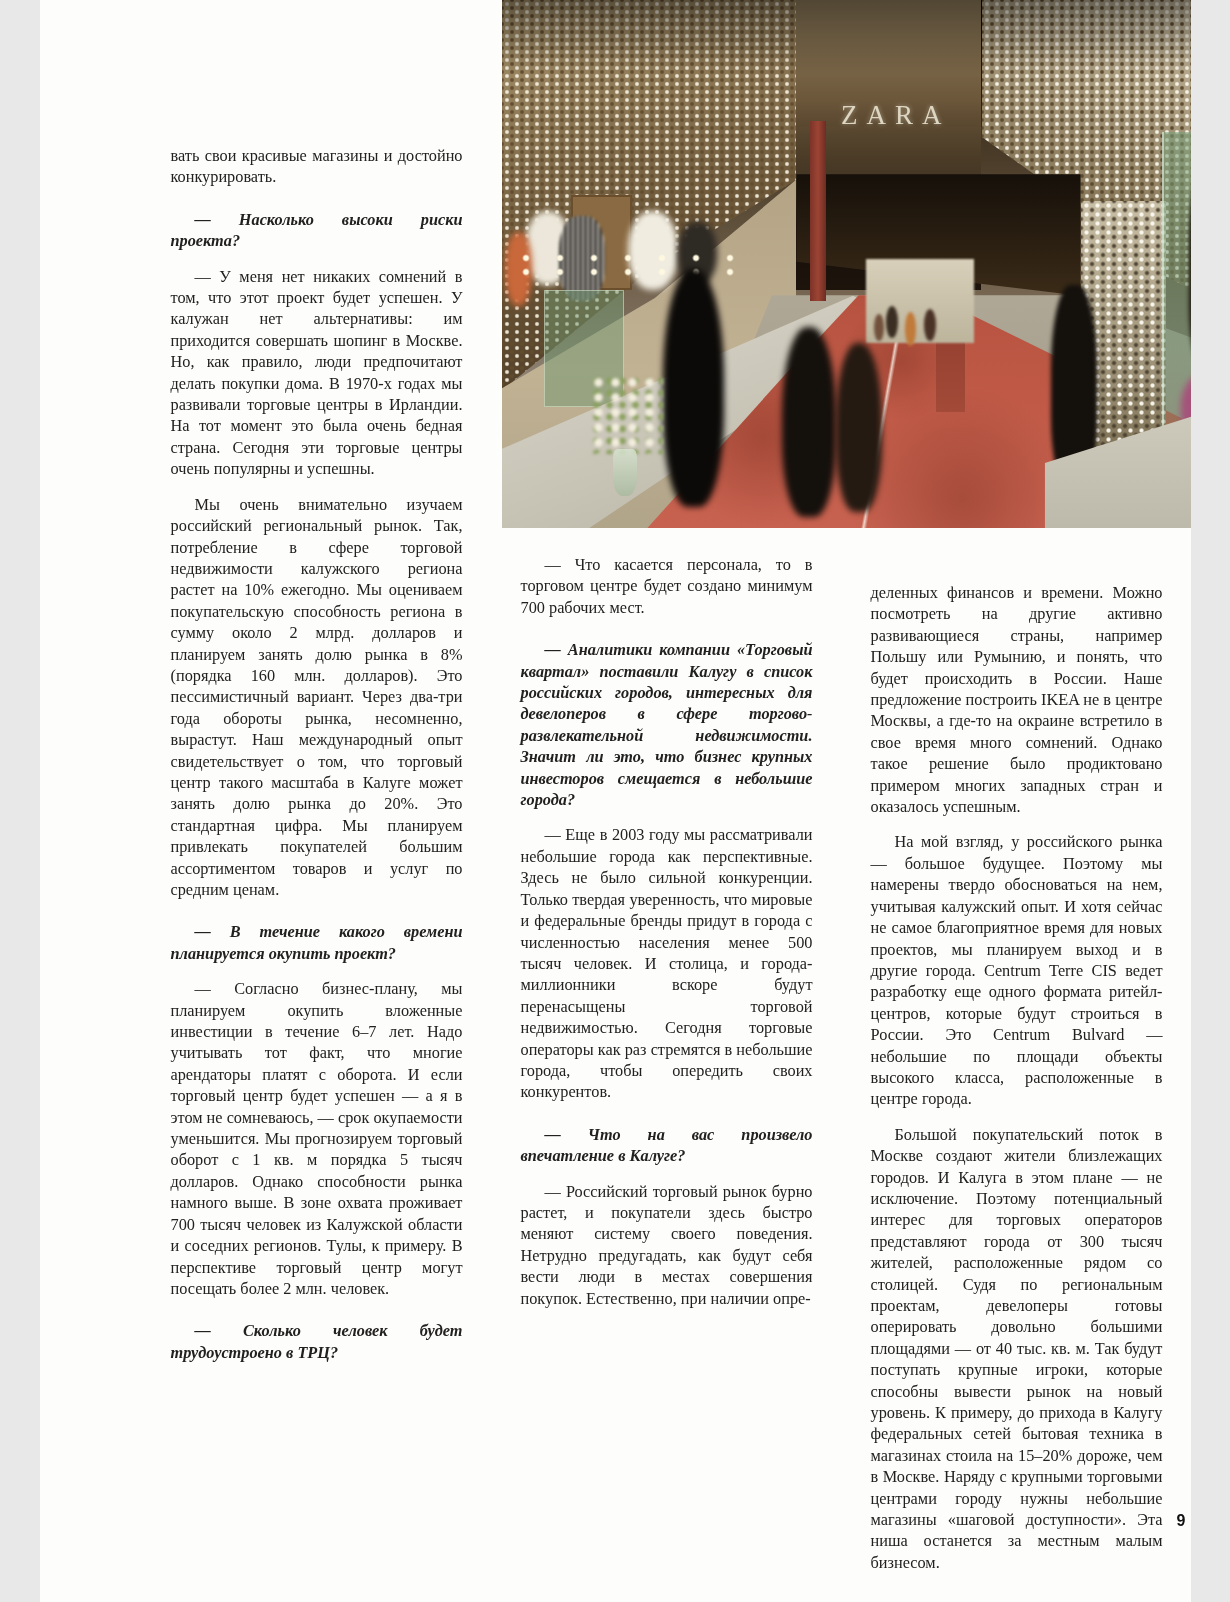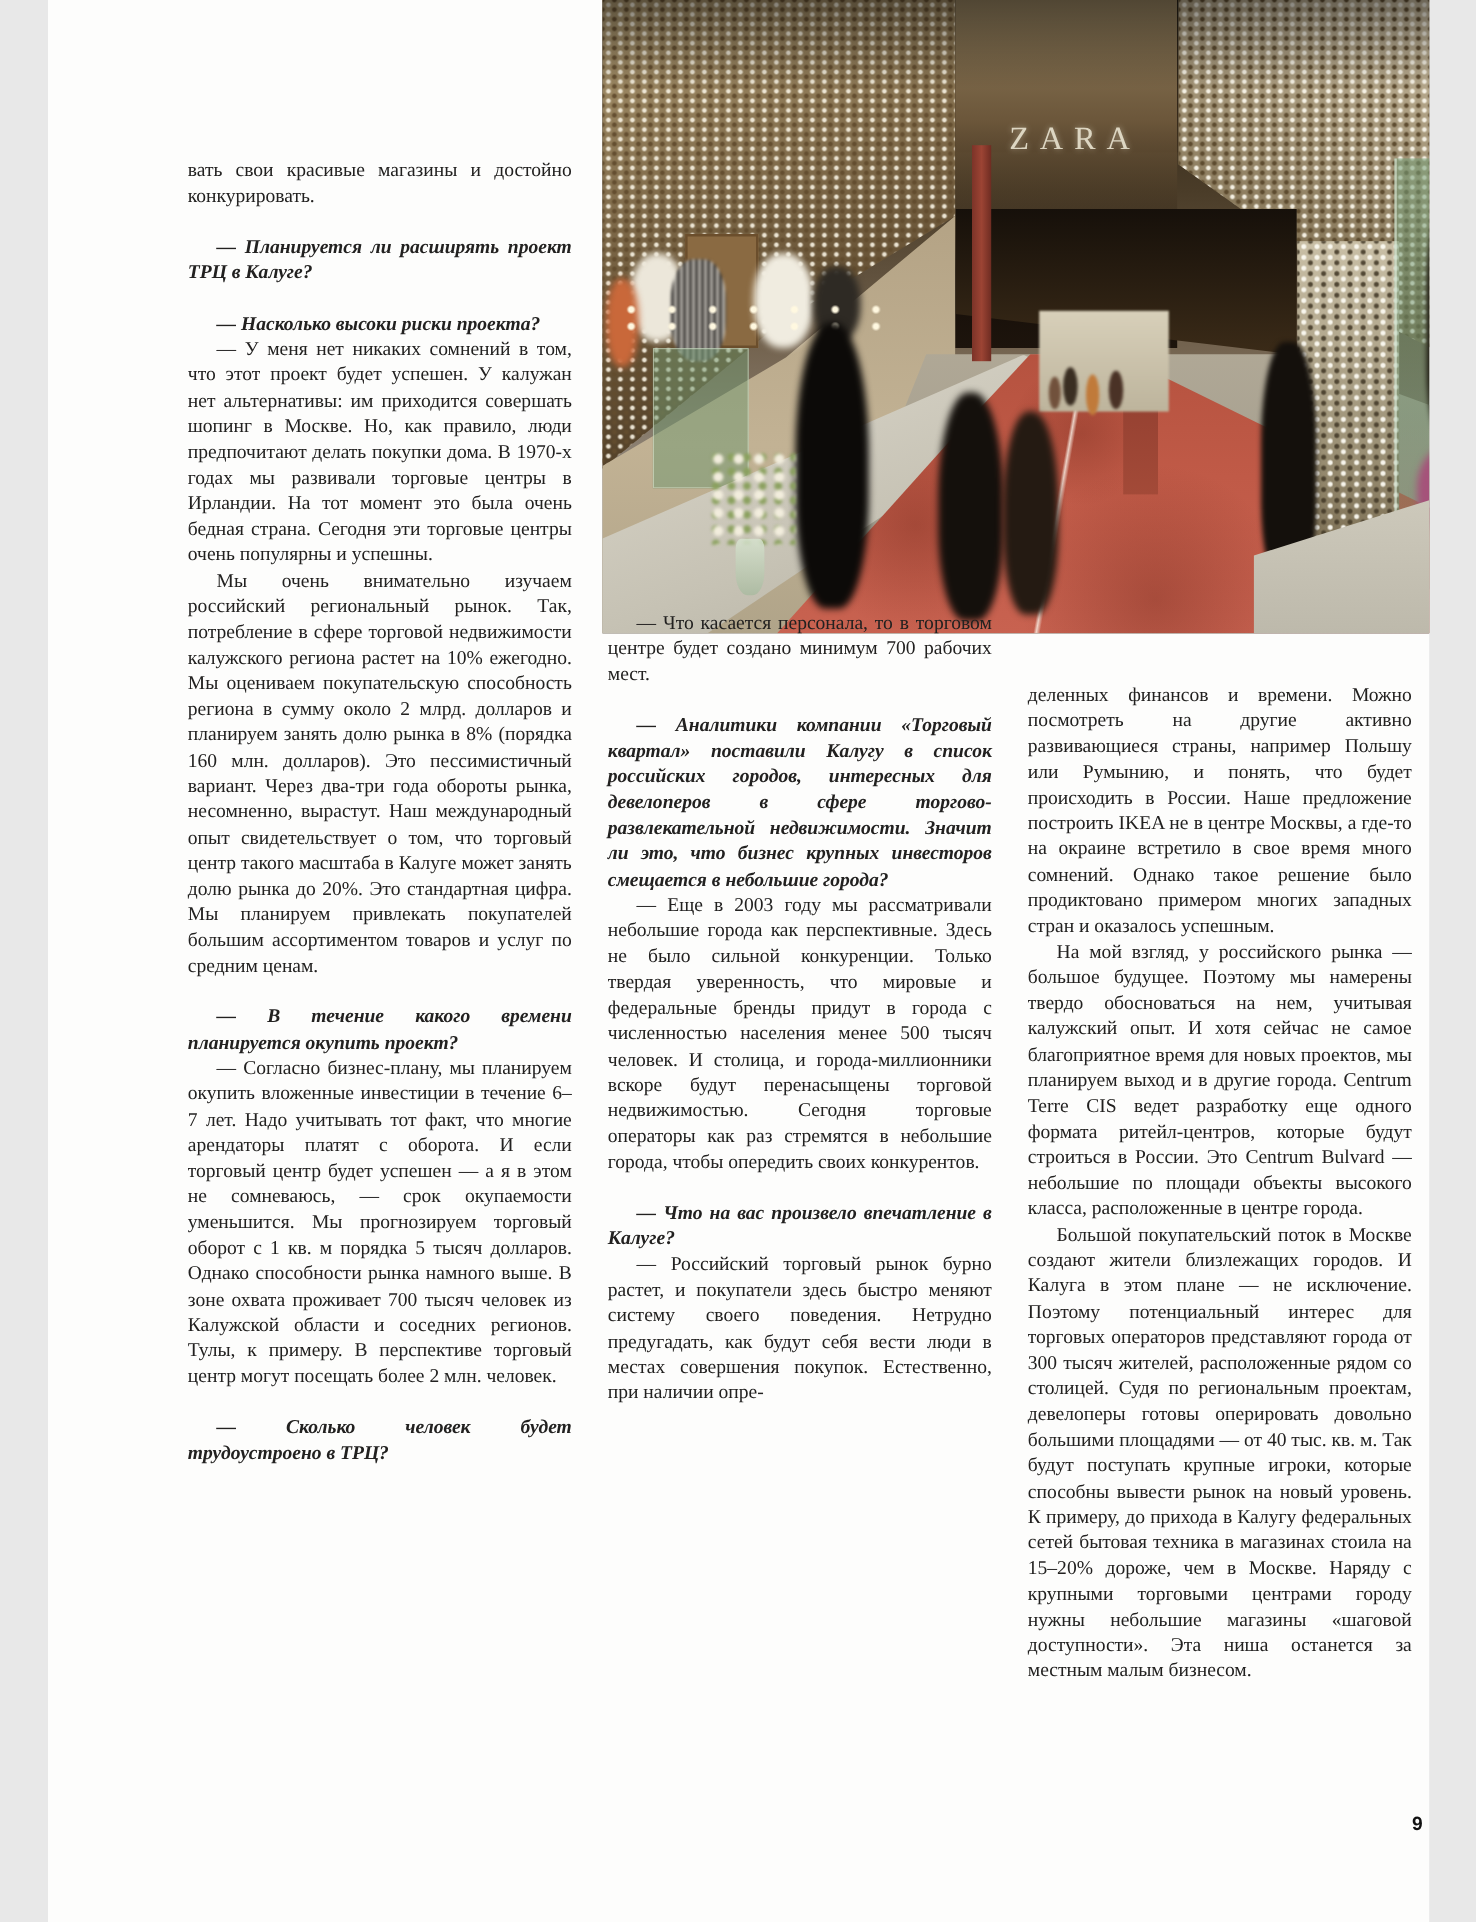--- a/index.html
+++ b/index.html
@@ -5,23 +5,23 @@
   html,body{margin:0;padding:0;background:#e8e8e8;}
   .page{
     position:relative;width:1151px;height:1602px;margin:0 auto;
     background:#fdfdfc;overflow:hidden;
     font-family:"Liberation Serif", serif;color:#222120;
   }
   
   .col{position:absolute;width:320px;text-align:justify;
        font-size:16.3px;line-height:21.4px;}
   .col1{left:117px;top:131px;}
-  .col2{left:467px;top:508px;}
+  .col2{left:467px;top:540px;}
   .col3{left:817px;top:568px;}
-  .col p{margin:0;padding:0;text-indent:24px;}
+  .col p{margin:14px;padding:0;text-indent:24px;}
   .col p.cont{text-indent:0;}
   .col p.gap{margin-top:21px;}
   .col p.q{font-weight:700;font-style:italic;}
   .byline{
     margin-top:3px;font-family:"Liberation Sans", sans-serif;
     font-weight:700;font-style:normal;font-size:18.5px;line-height:24px;
     text-align:right;text-indent:0;letter-spacing:.2px;color:#111;
   }
   .pagenum{
     position:absolute;left:1114px;top:1512px;width:32px;text-align:right;
@@ -180,21 +180,20 @@
     <div class="ph-fig3 fig"></div>
     <div class="ph-flowers"></div>
     <div class="ph-vase"></div>
     <div class="ph-shade-top"></div>
     <div class="zara">ZARA</div>
     <div class="street">STREET</div>
   </div>
 
   <div class="col col1">
     <p class="cont">вать свои красивые магазины и достойно конкурировать.</p>
-    <p class="q gap">— Планируется ли расширять проект ТРЦ в Калуге?</p>
     <p class="q gap">— Насколько высоки риски проекта?</p>
     <p>— У меня нет никаких сомнений в том, что этот проект будет успешен. У калужан нет альтернативы: им приходится совершать шопинг в Москве. Но, как правило, люди предпочитают делать покупки дома. В 1970-х годах мы развивали торговые центры в Ирландии. На тот момент это была очень бедная страна. Сегодня эти торговые центры очень популярны и успешны.</p>
     <p>Мы очень внимательно изучаем российский региональный рынок. Так, потребление в сфере торговой недвижимости калужского региона растет на 10% ежегодно. Мы оцениваем покупательскую способность региона в сумму около 2 млрд. долларов и планируем занять долю рынка в 8% (порядка 160 млн. долларов). Это пессимистичный вариант. Через два-три года обороты рынка, несомненно, вырастут. Наш международный опыт свидетельствует о том, что торговый центр такого масштаба в Калуге может занять долю рынка до 20%. Это стандартная цифра. Мы планируем привлекать покупателей большим ассортиментом товаров и услуг по средним ценам.</p>
     <p class="q gap">— В течение какого времени планируется окупить проект?</p>
     <p>— Согласно бизнес-плану, мы планируем окупить вложенные инвестиции в течение 6–7 лет. Надо учитывать тот факт, что многие арендаторы платят с оборота. И если торговый центр будет успешен — а я в этом не сомневаюсь, — срок окупаемости уменьшится. Мы прогнозируем торговый оборот с 1 кв. м порядка 5 тысяч долларов. Однако способности рынка намного выше. В зоне охвата проживает 700 тысяч человек из Калужской области и соседних регионов. Тулы, к примеру. В перспективе торговый центр могут посещать более 2 млн. человек.</p>
     <p class="q gap">— Сколько человек будет трудоустроено в ТРЦ?</p>
   </div>
 
   <div class="col col2">
     <p>— Что касается персонала, то в торговом центре будет создано минимум 700 рабочих мест.</p>

